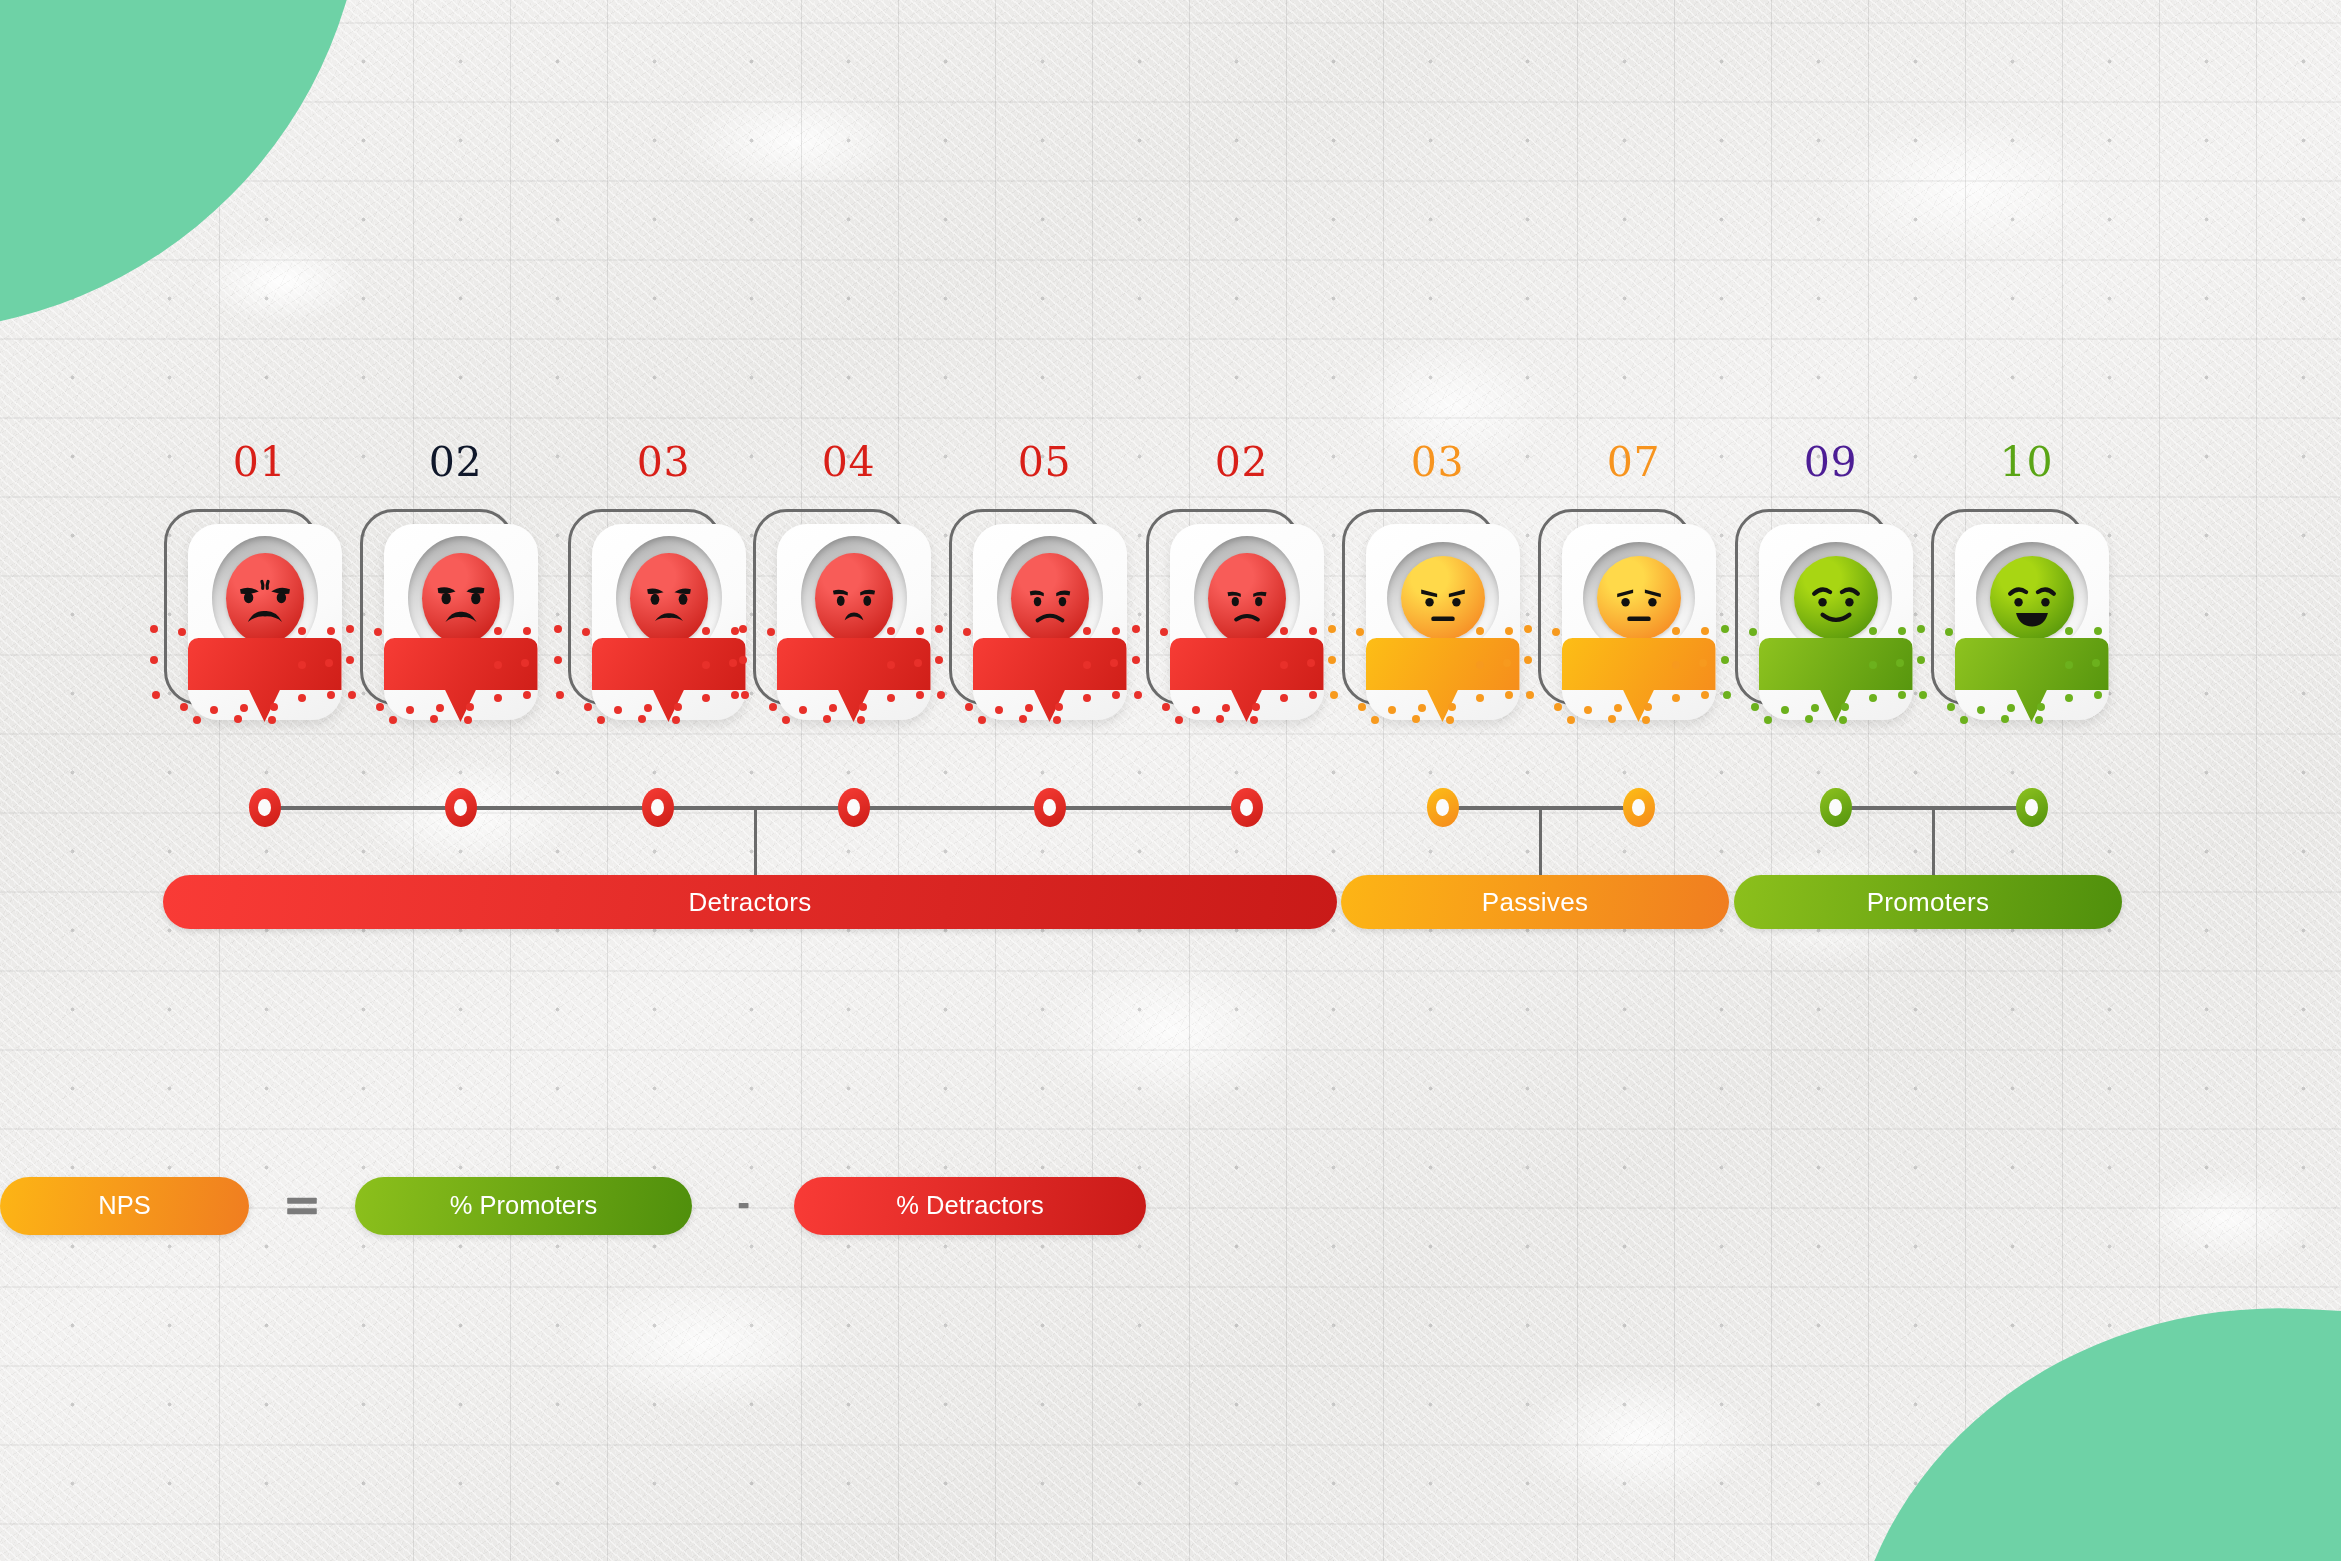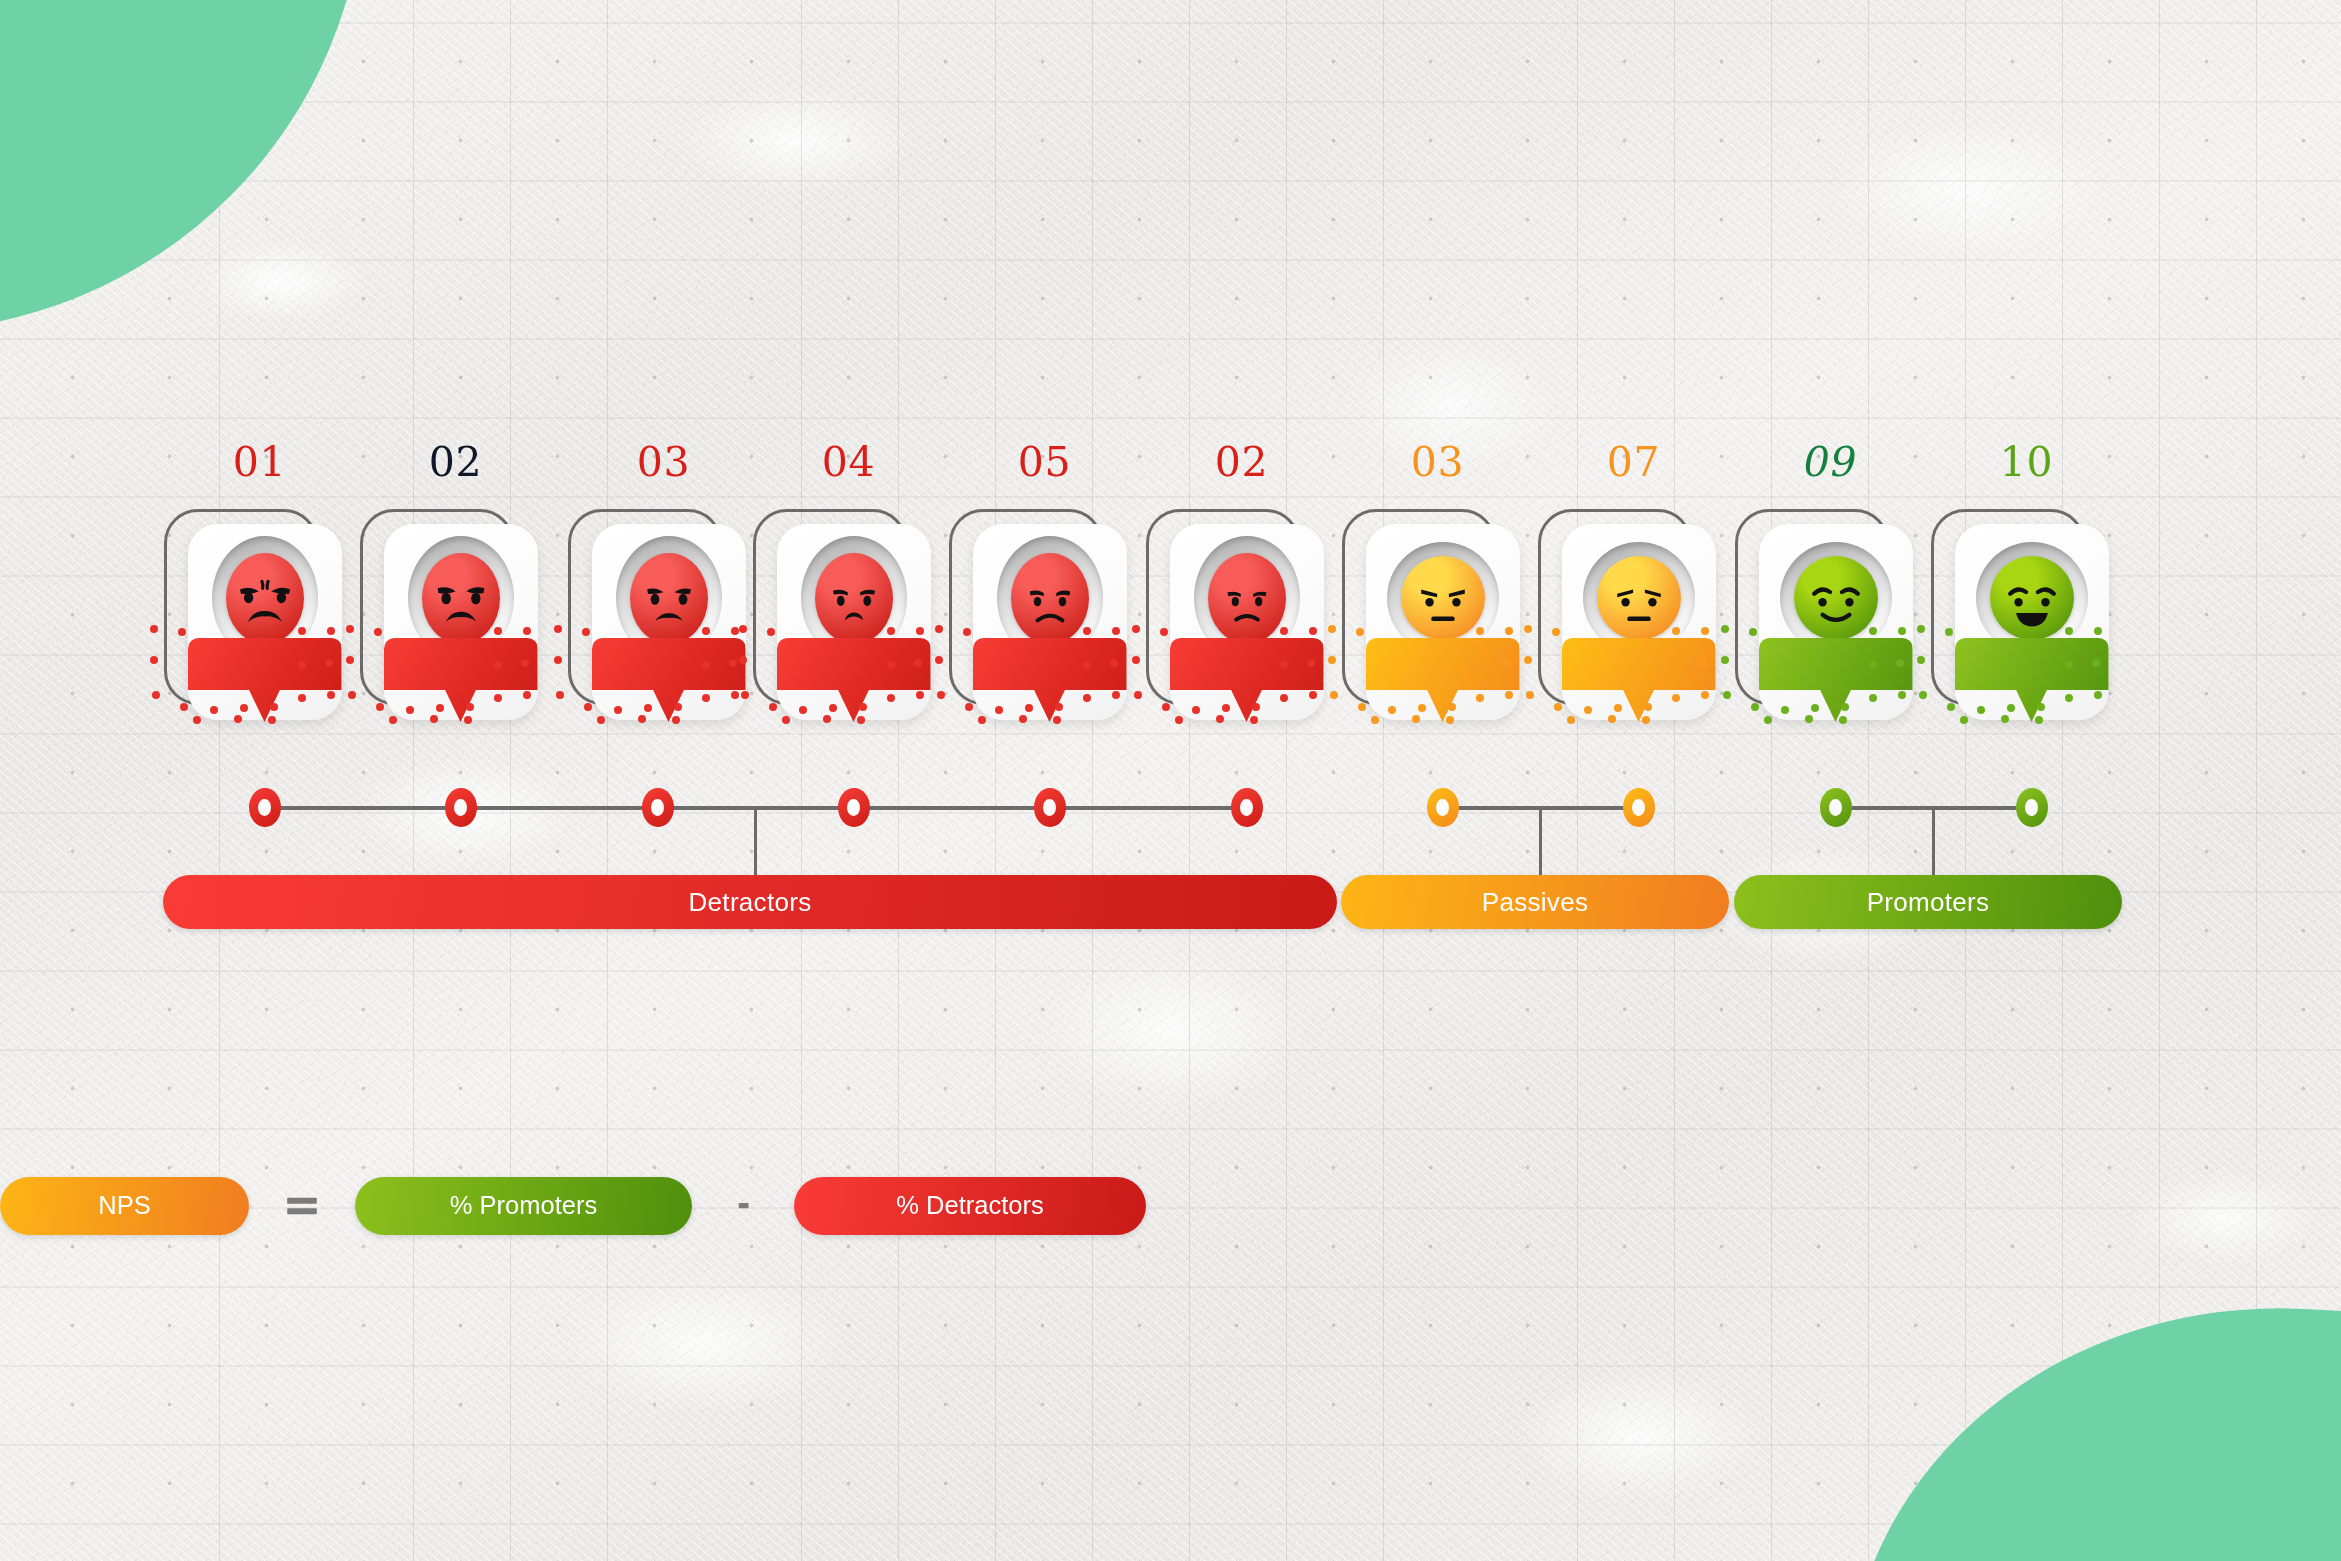--- a/index.html
+++ b/index.html
@@ -526,21 +526,21 @@
           <div class="dot" style="left: 183px; top: 69px; background: rgb(247, 154, 30);"></div>
           <div class="dot" style="left: 154px; top: 39px; background: rgb(247, 154, 30);"></div>
           <div class="dot" style="left: 34px; top: 6px; background: rgb(247, 154, 30);"></div>
           <div class="dot" style="left: 154px; top: 4.5px; background: rgb(247, 154, 30);"></div>
           <div class="dot" style="left: 90px; top: 93px; background: rgb(247, 154, 30);"></div>
           <div class="dot" style="left: 124px; top: 94px; background: rgb(247, 154, 30);"></div>
           <div class="dot" style="left: 49px; top: 94px; background: rgb(247, 154, 30);"></div>
         </div>
       </div>
       <div class="score-col" style="left: 1571px;">
-        <div class="score-num" style="color: #15803d; font-style: italic;">09</div>
+        <div class="score-num" style="color: #4c1d95;">09</div>
         <div class="card-ghost"></div>
         <div class="card">
           <div class="face-well">
             <div class="face" style="background: radial-gradient(circle at 34% 26%, rgb(168, 214, 19) 0%, rgb(168, 214, 19) 22%, rgb(77, 143, 11) 92%);">
               <svg viewBox="0 0 100 100" aria-hidden="true">
         <path d="M24 45 Q33 36 43 43" stroke="#111" stroke-width="5" stroke-linecap="round" fill="none"></path>
         <path d="M76 45 Q67 36 57 43" stroke="#111" stroke-width="5" stroke-linecap="round" fill="none"></path>
         <circle cx="34" cy="55" r="5" fill="#111"></circle>
         <circle cx="66" cy="55" r="5" fill="#111"></circle>
         <path d="M34 70 Q50 82 66 70" stroke="#111" stroke-width="5" stroke-linecap="round" fill="none"></path>

